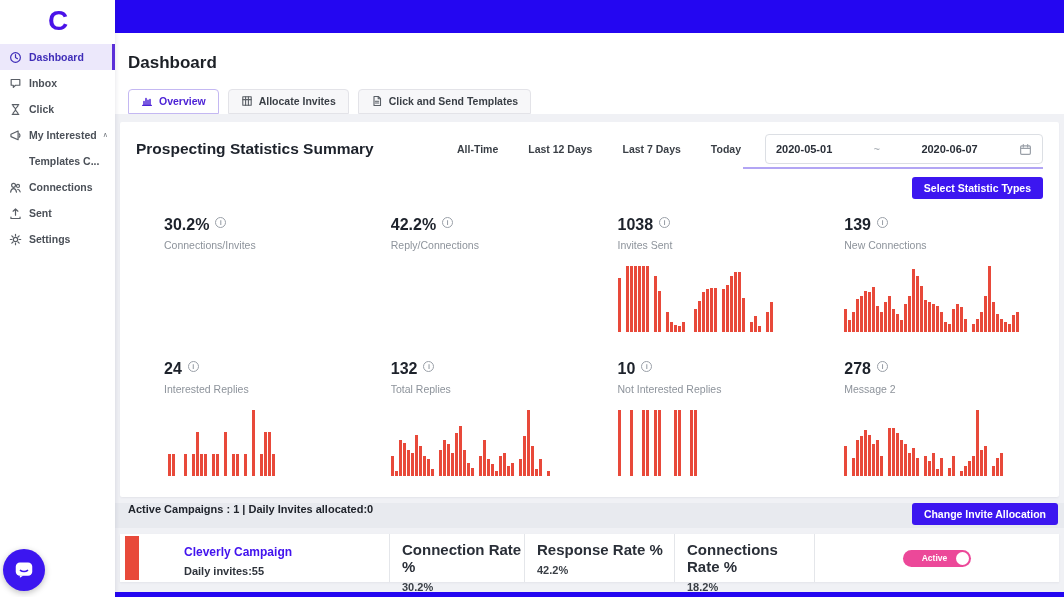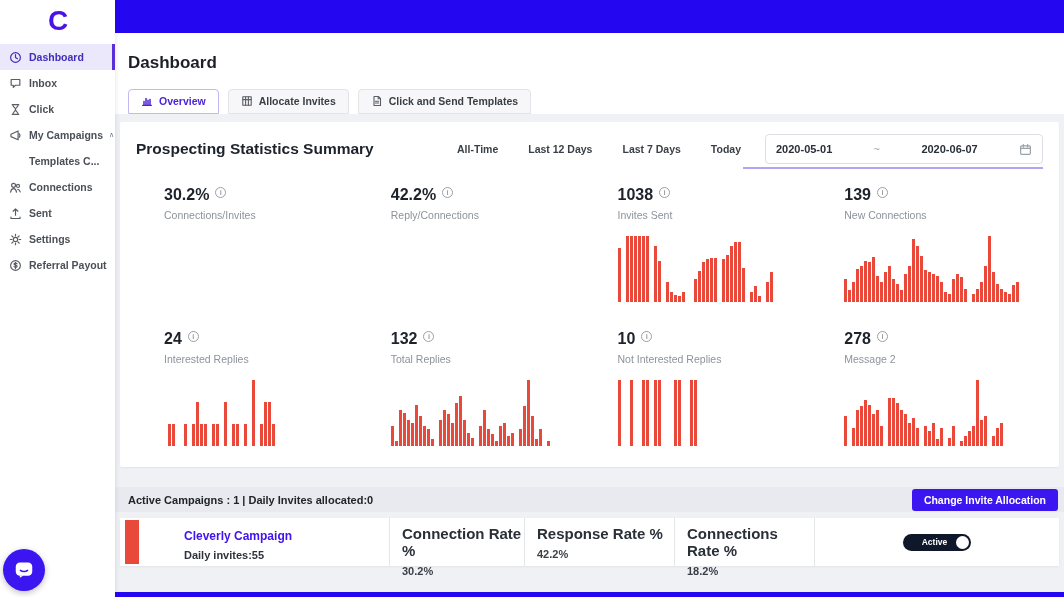--- a/index.html
+++ b/index.html
@@ -50,34 +50,34 @@
   .stats-grid { display:grid; grid-template-columns:repeat(4,1fr); grid-auto-rows:144px; margin-top:4px; }
   .stat-cell { padding:14px 6px 0 28px; }
   .stat-value-row { display:flex; align-items:flex-start; gap:6px; }
   .stat-value { font-size:16px; font-weight:800; color:#1d222b; line-height:1; }
   .info { width:11px; height:11px; border:1px solid #9aa0a8; border-radius:50%; color:#9aa0a8; font-size:7.5px; line-height:10px; text-align:center; font-weight:700; font-style:normal; cursor:pointer; flex:none; }
   .stat-label { font-size:10.5px; color:#8d939b; margin-top:6px; }
   .spark { display:flex; align-items:flex-end; height:68px; margin-top:13px; }
   .spark .bar { width:3px; margin-right:1px; border-radius:0; flex:none; }
 
   
-  .campaigns-bar { display:flex; align-items:center; background:#e8eaef; height:25px; margin-top:20px; padding:0 6px 0 13px;gap:20px; }
+  .campaigns-bar { display:flex; align-items:flex-start; background:#e8eaef; height:25px; margin-top:6px; padding:0 6px 0 13px;gap:20px; }
   .campaigns-bar .txt { font-size:11px; font-weight:800; color:#20242c; }
   .campaigns-bar .btn { margin-left:auto; }
 
   .campaign-card { display:flex; align-items:stretch; background:#fff; margin:6px 5px 0 5px; height:48px; box-shadow:0 1px 2px rgba(30,30,60,.06); }
   .red-bar { width:14px; background:#e8493a; margin:2px 0 2px 5px; flex:none; }
   .name-col { width:250px; flex:none; padding:8px 0 0 45px; }
   .camp-name { font-size:12px; font-weight:800; color:#4314ee; text-decoration:none; cursor:pointer; display:inline-block; }
   .camp-daily { font-size:11px; font-weight:600; color:#2e333b; margin-top:5px; }
   .metric-col { border-left:1px solid #e4e6ea; padding:7px 0 0 12px; flex:none; }
   .metric-col .mh { font-size:15px; font-weight:700; color:#2a2f38; }
   .metric-col .mv { font-size:11px; font-weight:600; color:#3a3f46; margin-top:6px; }
   .toggle-col { flex:1; border-left:1px solid #e4e6ea; display:flex; align-items:center; justify-content:center; }
-  .toggle { display:flex; align-items:center; background:#0f172a; border-radius:9px; height:17px; width:68px; padding:0 2px 0 10px; cursor:pointer; }
+  .toggle { display:flex; align-items:center; background:#ec4899; border-radius:9px; height:17px; width:68px; padding:0 2px 0 10px; cursor:pointer; }
   .toggle .tl { color:#fff; font-size:8.5px; font-weight:700; flex:1; text-align:center; }
   .toggle .knob { width:13px; height:13px; border-radius:50%; background:#fff; flex:none; }
 
   
   .chat-launcher { position:absolute; left:3px; bottom:6px; width:42px; height:42px; border-radius:50%; background:#3c16f0; display:flex; align-items:center; justify-content:center; box-shadow:0 2px 6px rgba(0,0,0,.25); cursor:pointer; z-index:5; }
 </style>
 </head>
 <body>
 
 <div class="app">
@@ -110,21 +110,21 @@
           </span>
           <span class="lbl">Click</span>
         </div>
         <div class="side-item">
           <span class="ic">
             <svg viewBox="0 0 12 12" width="100%" height="100%" fill="none" stroke="currentColor" stroke-width="1.1" stroke-linecap="round" stroke-linejoin="round">
               <path d="M1.8 4.8l6.6-2.9v8L1.8 7z"></path>
               <path d="M9.4 4.4a2.2 2.2 0 0 1 0 3.2"></path>
             </svg>
           </span>
-          <span class="lbl">My Campaigns</span>
+          <span class="lbl">My Interested</span>
           <span class="chev">∧</span>
         </div>
         <div class="side-item indent">
           <span class="lbl">Templates C...</span>
         </div>
         <div class="side-item">
           <span class="ic">
             <svg viewBox="0 0 12 12" width="100%" height="100%" fill="none" stroke="currentColor" stroke-width="1.1" stroke-linecap="round" stroke-linejoin="round">
               <circle cx="4.2" cy="4" r="1.8"></circle>
               <circle cx="8.3" cy="4.6" r="1.4"></circle>
@@ -142,29 +142,20 @@
           <span class="lbl">Sent</span>
         </div>
         <div class="side-item">
           <span class="ic">
             <svg viewBox="0 0 12 12" width="100%" height="100%" fill="none" stroke="currentColor" stroke-width="1.1" stroke-linecap="round" stroke-linejoin="round">
               <circle cx="6" cy="6" r="2"></circle>
               <path d="M6 1.2v1.5M6 9.3v1.5M1.2 6h1.5M9.3 6h1.5M2.6 2.6l1.1 1.1M8.3 8.3l1.1 1.1M9.4 2.6L8.3 3.7M3.7 8.3L2.6 9.4"></path>
             </svg>
           </span>
           <span class="lbl">Settings</span>
-        </div>
-        <div class="side-item">
-          <span class="ic">
-            <svg viewBox="0 0 12 12" width="100%" height="100%" fill="none" stroke="currentColor" stroke-width="1.1" stroke-linecap="round" stroke-linejoin="round">
-              <circle cx="6" cy="6" r="4.5"></circle>
-              <path d="M7.4 4.4c-.4-.7-2.8-.9-2.8.3s2.9.7 2.9 2c0 1.2-2.5 1.1-2.9.2M6 3.1v5.8"></path>
-            </svg>
-          </span>
-          <span class="lbl">Referral Payout</span>
         </div>
       </nav>
   </aside>
 
   <div class="main">
     <div class="topbar"></div>
 
     <div class="page-header">
       <h1 class="page-title">Dashboard</h1>
       <div class="tabs" id="tabs">
@@ -217,20 +208,23 @@
                 <svg viewBox="0 0 12 12" width="100%" height="100%" fill="none" stroke="currentColor" stroke-width="1.1" stroke-linecap="round" stroke-linejoin="round">
                   <rect x="1.5" y="2.6" width="9" height="7.9" rx="1"></rect>
                   <path d="M1.5 4.9h9M4 1.4v2.2M8 1.4v2.2"></path>
                 </svg>
               </span>
           </div>
         </div>
         <div class="underline-row">
             <div class="underline"></div>
           </div>
+        <div class="select-row">
+          <button class="btn">Select Statistic Types</button>
+        </div>
         <div class="stats-grid" id="stats-grid">
             <div class="stat-cell">
               <div class="stat-value-row">
                 <span class="stat-value">30.2%</span>
                 <span class="info">i</span>
               </div>
               <div class="stat-label">Connections/Invites</div>
             </div>
             <div class="stat-cell">
               <div class="stat-value-row">

